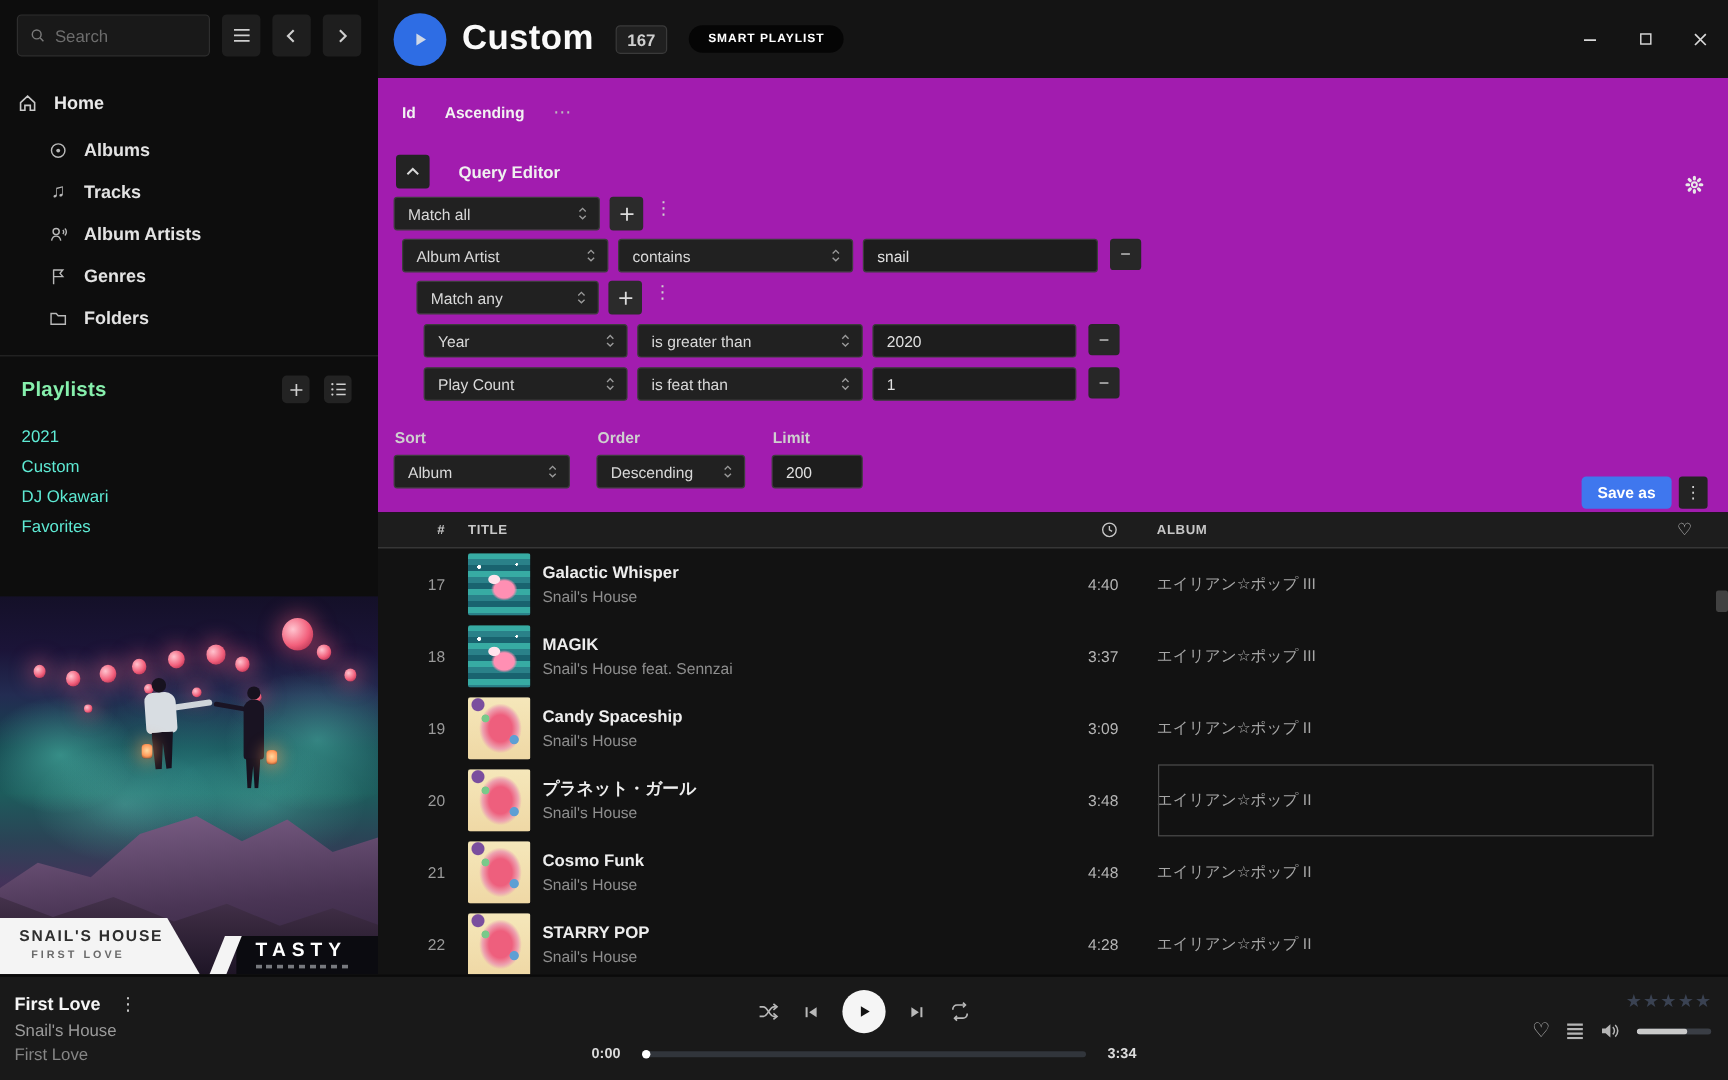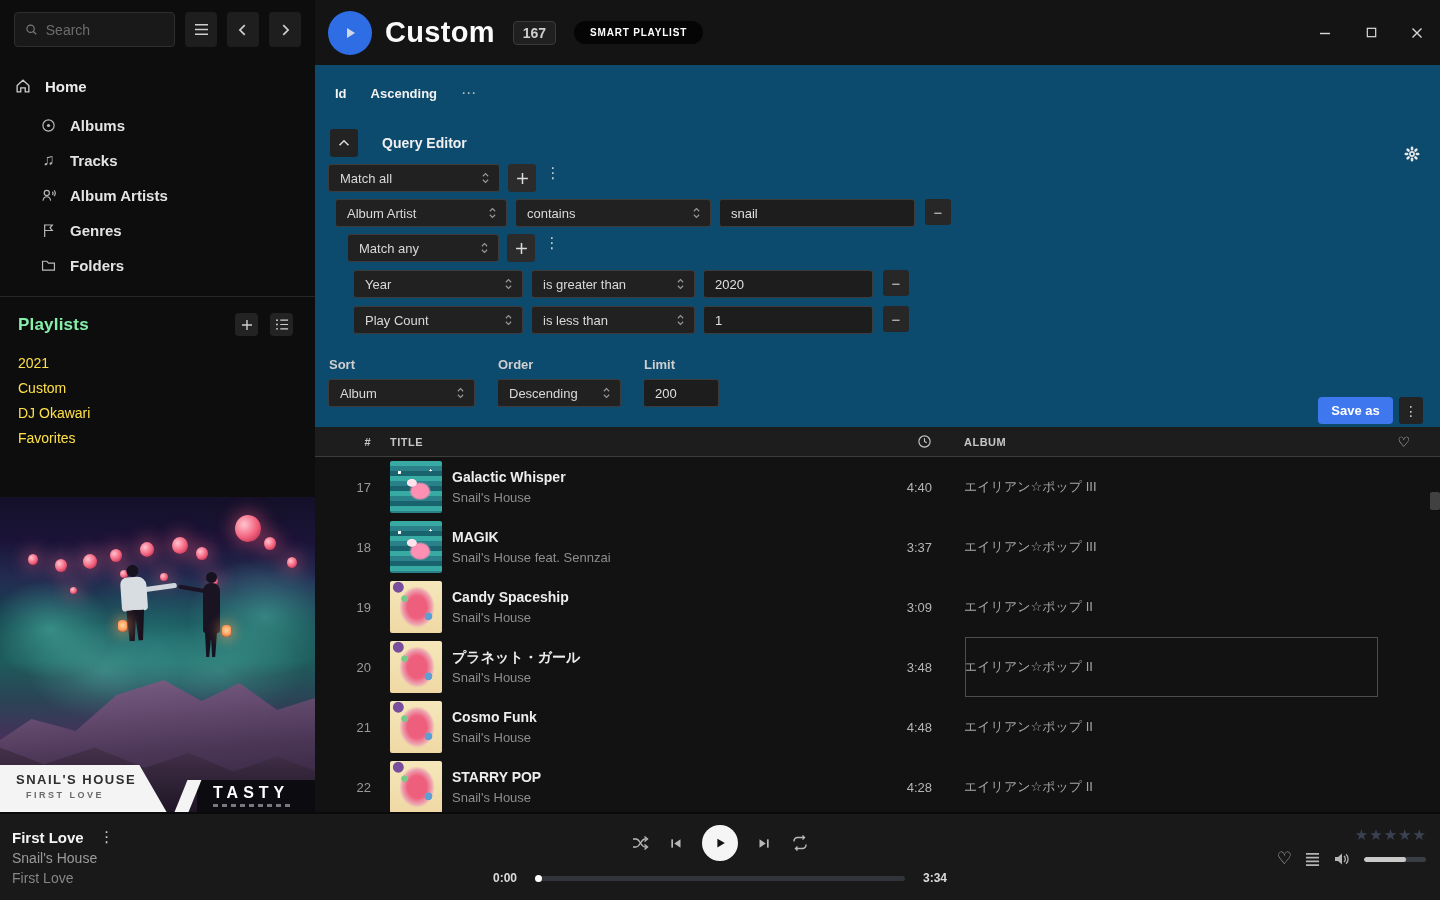--- a/index.html
+++ b/index.html
@@ -26,21 +26,21 @@
   .sub-list { margin:14px 0 0 0; }
   .sub-item { display:flex; align-items:center; gap:13px; padding-left:40px; height:24px; margin-bottom:11px;
     font-size:15px; font-weight:700; color:#e3e3e3; cursor:pointer; }
   .sub-item .glyph { font-size:16px; color:#b9b9b9; width:17px; text-align:center; }
   .divider { height:1px; background:#272727; margin:8px 0 0 0; }
   .pl-head { display:flex; align-items:center; padding:16px 22px 0 18px; }
   .pl-head h2 { font-size:17px; font-weight:800; color:#86efac; letter-spacing:.2px; }
   .pl-actions { margin-left:auto; display:flex; gap:12px; }
   .pl-btn { width:23px; height:23px; background:#232323; border-radius:4px; display:flex; align-items:center; justify-content:center; color:#cfcfcf; }
   .pl-list { margin-top:14px; }
-  .pl-item { padding:0 18px; height:25px; display:flex; align-items:center; font-size:14px; color:#fde047; cursor:pointer; }
+  .pl-item { padding:0 18px; height:25px; display:flex; align-items:center; font-size:14px; color:#5eead4; cursor:pointer; }
 
   
   .album-art { margin-top:auto; position:relative; width:315px; height:315px; overflow:hidden;
     background:linear-gradient(180deg,#141028 0%,#1b1438 14%,#232c52 26%,#14454e 40%,#1d5c5c 52%,#2a4456 64%,#44325a 76%,#3a2745 88%,#1d1426 100%); }
   .glow-teal { position:absolute; inset:0;
     background:
       radial-gradient(90px 70px at 16% 42%, rgba(96,226,202,.45), transparent 70%),
       radial-gradient(110px 85px at 84% 38%, rgba(96,226,202,.42), transparent 70%),
       radial-gradient(150px 95px at 50% 46%, rgba(70,200,190,.30), transparent 72%),
       radial-gradient(110px 70px at 33% 55%, rgba(130,235,220,.28), transparent 70%),
@@ -86,21 +86,21 @@
   .page-head { height:65px; background:#141414; display:flex; align-items:center; padding-left:13px; flex:none; }
   .play-big { width:44px; height:44px; border-radius:50%; background:#2e6de4; display:flex; align-items:center; justify-content:center; flex:none; }
   .page-head h1 { font-size:29px; font-weight:800; color:#fafafa; letter-spacing:.3px; margin-left:13px; }
   .count-badge { margin-left:18px; background:#202020; border:1px solid #3a3a3a; border-radius:4px;
     padding:3px 9px; font-size:14px; font-weight:700; color:#cfcfcf; }
   .type-pill { margin-left:18px; background:#050505; border-radius:12px; padding:6px 16px;
     font-size:10px; font-weight:800; letter-spacing:.8px; color:#ffffff; }
   .win-ctrls { margin-left:auto; display:flex; align-items:center; gap:28px; padding-right:14px; color:#d9d9d9; }
   .win-ctrls button { width:18px; height:18px; display:flex; align-items:center; justify-content:center; }
 
-  .content { height:362px; background:#0c4a6e; position:relative; flex:none; }
+  .content { height:362px; background:#a21caf; position:relative; flex:none; }
   .sort-row { display:flex; align-items:center; gap:24px; padding:19px 20px 0 20px; }
   .sort-field, .sort-dir { font-size:13px; font-weight:800; color:#f2f2f2; cursor:pointer; }
   .more { font-size:15px; color:#bdbdbd; letter-spacing:1px; cursor:pointer; }
   .gear-btn { position:absolute; right:20px; top:81px; color:#e8e8e8; }
   .qe-head { display:flex; align-items:center; gap:24px; margin:27px 0 0 15px; }
   .qe-head span { font-size:14px; font-weight:700; color:#f0f0f0; }
   .sq-btn { width:28px; height:28px; background:#232323; border-radius:3px; display:flex; align-items:center; justify-content:center; color:#cfcfcf; flex:none; }
   .sq-btn.plus { background:#2b2b2b; font-size:17px; font-weight:400; }
   .q-row { display:flex; align-items:flex-start; gap:8px; margin:7px 0 0 13px; }
   .q-row.i1 { margin-left:20px; margin-top:7px; }
@@ -108,21 +108,21 @@
   .q-row.i3 { margin-left:38px; margin-top:8px; }
   .select { height:28px; background:#212121; border:1px solid #3c3c3c; border-radius:3px;
     display:flex; align-items:center; padding:0 9px 0 11px; cursor:pointer; }
   .select span { font-size:13px; color:#d9d9d9; flex:1; }
   .select .ud { color:#9a9a9a; margin-left:8px; }
   .q-input { height:28px; background:#1d1d1d; border:1px solid #3c3c3c; border-radius:3px;
     color:#e0e0e0; font-size:13px; padding:0 11px; outline:none; }
   .minus-btn { width:26px; height:26px; background:#272727; border-radius:3px; color:#cfcfcf;
     font-size:15px; display:flex; align-items:center; justify-content:center; flex:none; margin-left:2px; }
   .kebab { color:#cfcfcf; font-size:15px; width:18px; text-align:center; cursor:pointer; }
-  .w172{width:172px} .w168{width:196px} .w152{width:152px} .w170{width:170px} .w164{width:164px} .w147{width:147px} .w124{width:124px} .w76{width:76px}
+  .w172{width:172px} .w168{width:196px} .w152{width:152px} .w170{width:170px} .w164{width:188px} .w147{width:147px} .w124{width:124px} .w76{width:76px}
   .sol-row { display:flex; align-items:flex-end; gap:0; margin:23px 0 0 13px; }
   .sol-col { margin-right:9px; }
   .sol-col.ml { margin-left:13px; }
   .sol-col label { display:block; font-size:13px; font-weight:700; color:#cfcfcf; margin:0 0 7px 1px; }
   .save-btn { position:absolute; right:47px; bottom:-17px; width:75px; height:27px; background:#3f77ee;
     border-radius:4px; font-size:13px; font-weight:700; color:#fff; }
   .save-kebab { position:absolute; right:17px; bottom:-17px; width:24px; height:27px; background:#232323;
     border-radius:3px; color:#cfcfcf; font-size:14px; display:flex; align-items:center; justify-content:center; }
   .sol-wrap { position:relative; }
 
@@ -454,21 +454,21 @@
 
         <div class="q-row i3">
           <div class="select w170">
             <span>Play Count</span>
             <svg class="ud" width="9" height="14" viewBox="0 0 10 16" fill="none" stroke="currentColor" stroke-width="1.3">
                 <path d="M2 6 L5 3 L8 6"></path>
                 <path d="M2 10 L5 13 L8 10"></path>
               </svg>
           </div>
           <div class="select w164">
-            <span>is less than</span>
+            <span>is feat than</span>
             <svg class="ud" width="9" height="14" viewBox="0 0 10 16" fill="none" stroke="currentColor" stroke-width="1.3">
                 <path d="M2 6 L5 3 L8 6"></path>
                 <path d="M2 10 L5 13 L8 10"></path>
               </svg>
           </div>
           <input class="q-input w170" value="1" style="">
           <button class="minus-btn">−</button>
         </div>
 
         <div class="sol-row sol-wrap">

